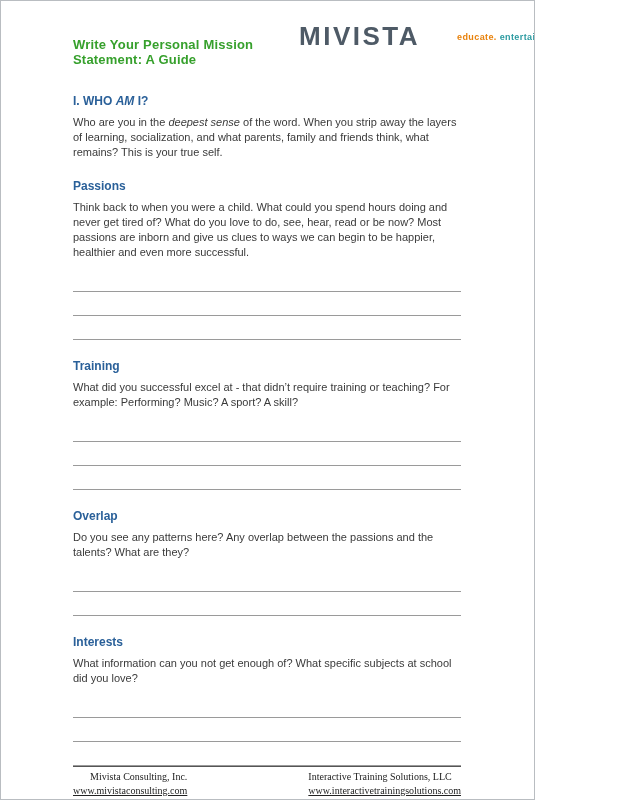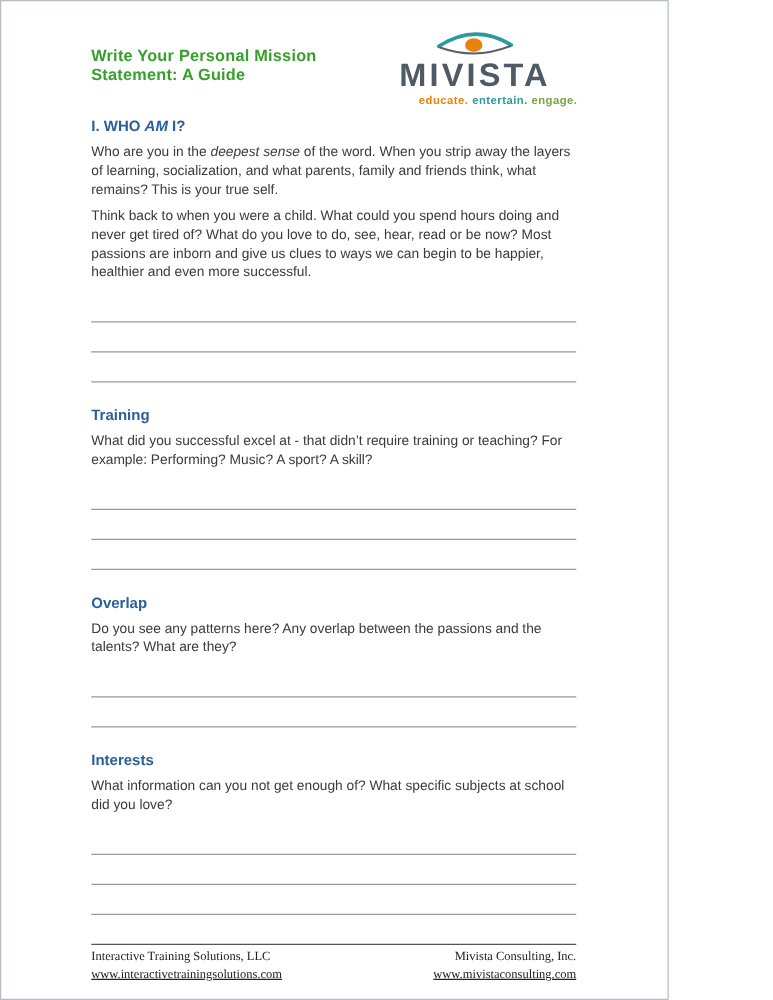--- a/index.html
+++ b/index.html
@@ -29,21 +29,21 @@
   .doc-title {
     margin: 14px 0 0 0;
     font-size: 13px;
     font-weight: bold;
     color: #36A02C;
     letter-spacing: 0.2px;
   }
   .logo {
     width: 162px;
     display: flex;
-    flex-direction: column;
+    flex-direction: row;
     align-items: center;
   }
   .logo-mark { display: block; margin-bottom: -2px; }
   .wordmark {
     font-size: 26px;
     font-weight: bold;
     color: #4E5A66;
     letter-spacing: 2.5px;
     line-height: 1.05;
   }
@@ -115,20 +115,21 @@
       <div class="tagline"><span class="c-orange">educate.</span> <span class="c-teal">entertain.</span> <span class="c-green">engage.</span></div>
     </div>
   </header>
 
   <section>
     <h2 class="sec-heading first"><span>I. WHO </span><em>AM</em><span> I?</span></h2>
     <p class="para"><span>Who are you in the </span><em>deepest sense</em><span> of the word. When you strip away the layers of learning, socialization, and what parents, family and friends think, what remains? This is your true self.</span></p>
   </section>
 
   <section>
+    <h2 class="sec-heading">Passions</h2>
     <p class="para">Think back to when you were a child. What could you spend hours doing and never get tired of? What do you love to do, see, hear, read or be now? Most passions are inborn and give us clues to ways we can begin to be happier, healthier and even more successful.</p>
     <div class="lines">
       <div class="wline"></div>
       <div class="wline"></div>
       <div class="wline"></div>
     </div>
   </section>
 
   <section>
     <h2 class="sec-heading">Training</h2>
@@ -153,23 +154,23 @@
     <h2 class="sec-heading">Interests</h2>
     <p class="para">What information can you not get enough of? What specific subjects at school did you love?</p>
     <div class="lines">
       <div class="wline"></div>
       <div class="wline"></div>
       <div class="wline"></div>
     </div>
   </section>
 
   <footer class="doc-footer">
+    <div class="footer-col right">
+      <div>Mivista Consulting, Inc.</div>
+      <div><a class="footer-link">www.mivistaconsulting.com</a></div>
+    </div>
     <div class="footer-col left">
       <div>Interactive Training Solutions, LLC</div>
       <div><a class="footer-link">www.interactivetrainingsolutions.com</a></div>
-    </div>
-    <div class="footer-col right">
-      <div>Mivista Consulting, Inc.</div>
-      <div><a class="footer-link">www.mivistaconsulting.com</a></div>
     </div>
   </footer>
 
 </div>
 
 </body></html>

